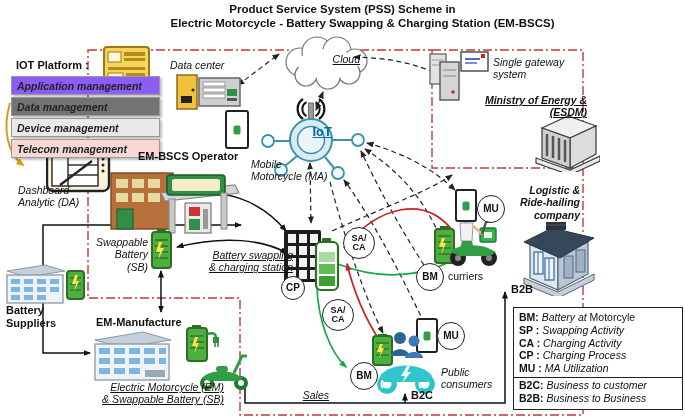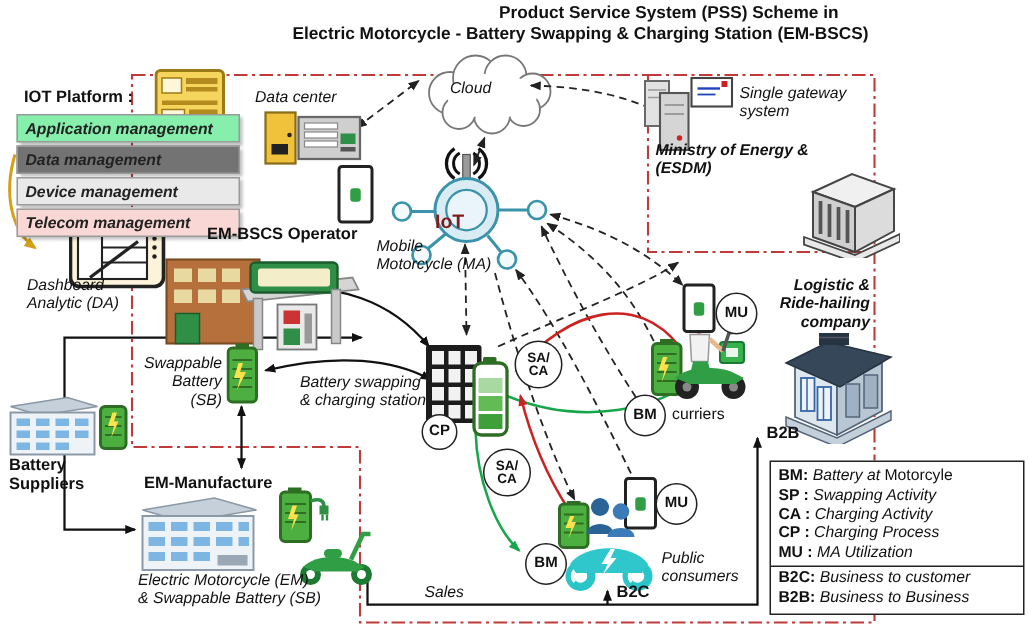--- a/index.html
+++ b/index.html
@@ -3,31 +3,31 @@
 <meta charset="utf-8">
 <style>
   html,body{margin:0;padding:0;background:#fff;}
   #fig{position:relative;width:685px;height:418px;background:#ffffff;overflow:hidden;
        font-family:"Liberation Sans",sans-serif;color:#111;}
   #base{position:absolute;left:0;top:0;z-index:1;}
   .icon{position:absolute;z-index:2;}
   .lbl{position:absolute;z-index:3;font-size:10.5px;font-style:italic;line-height:1.18;white-space:nowrap;color:#111;}
   .b{font-weight:bold;}
   .nb{font-style:normal;}
-  .ctr{text-align:left;}
+  .ctr{text-align:right;text-decoration:underline;}
   .rt{text-align:right;}
-  .title{position:absolute;left:0;width:559px;text-align:right;font-weight:bold;font-size:11.5px;z-index:3;}
+  .title{position:absolute;left:0;width:685px;text-align:center;font-weight:bold;font-size:11.5px;z-index:3;}
   .badge{position:absolute;z-index:4;background:#fff;border:1.5px solid #222;border-radius:50%;
          display:flex;flex-direction:column;align-items:center;justify-content:center;
          font-weight:bold;font-size:10px;line-height:1;font-style:normal;}
   .badge.small{font-size:9px;}
   .prow{position:absolute;z-index:3;left:11px;width:149px;height:19px;border:1px solid #9a9a9a;
         box-shadow:2px 2px 2px rgba(0,0,0,.25);display:flex;align-items:center;padding-left:5px;
         font-size:10.5px;font-style:italic;font-weight:bold;color:#222;box-sizing:border-box;}
-  .prow.r0{background:#86efac;} .prow.r1{background:#737373;} .prow.r2{background:#e9e9e9;} .prow.r3{background:#f8d7d5;}
+  .prow.r0{background:#8b5cf6;} .prow.r1{background:#737373;} .prow.r2{background:#e9e9e9;} .prow.r3{background:#f8d7d5;}
   #legend{position:absolute;left:513px;top:307px;width:170px;height:103px;z-index:4;background:#fff;
           border:1.5px solid #222;box-sizing:border-box;padding:3px 0 0 5px;font-size:10.5px;}
   #legend .lrow{line-height:12.8px;white-space:nowrap;}
   #legend .sep{border-top:1.4px solid #222;margin:2px 0 1px -5px;padding-left:5px;}
   #legend i{}
   .phone{position:absolute;z-index:2;background:#fff;border:2px solid #222;border-radius:3px;}
   .phone span{position:absolute;left:50%;top:50%;transform:translate(-50%,-50%);width:7px;height:9px;
               background:#2f9e44;border-radius:2px;}
 </style>
 </head>
@@ -204,21 +204,21 @@
 
   <div class="phone" style="left:225px;top:110px;width:20px;height:35px;">
       <span></span>
     </div>
   <div class="lbl" style="left:251px;top:110px;margin-top:48px;">
     <div>Mobile</div>
       <div>Motorcycle (MA)</div>
   </div>
 
   <div class="lbl ctr" style="left:300px;top:53px;width:60px;">Cloud</div>
-  <div class="lbl b nb ctr" style="left:290px;top:140px;width:42px;font-size:13px;color:#7f1d1d;">IoT</div>
+  <div class="lbl b nb ctr" style="left:290px;top:124px;width:42px;font-size:13px;color:#0369a1;">IoT</div>
 
   <div class="icon" style="left:428px;top:50px;">
     <svg width="64" height="54">
       <rect x="2" y="4" width="16" height="30" fill="#e2e2e2" stroke="#666" stroke-width="1.3"></rect>
       <line x1="4" y1="10" x2="16" y2="10" stroke="#999"></line>
         <line x1="4" y1="15" x2="16" y2="15" stroke="#999"></line>
       <rect x="12" y="12" width="19" height="38" fill="#d5d5d5" stroke="#555" stroke-width="1.4"></rect>
       <line x1="15" y1="20" x2="28" y2="20" stroke="#888"></line>
         <line x1="15" y1="26" x2="28" y2="26" stroke="#888"></line>
       <circle cx="25" cy="42" r="1.8" fill="#c22"></circle>
@@ -283,21 +283,21 @@
         <rect x="6" y="1" width="9" height="4" fill="#2d6e24"></rect>
       <rect x="1" y="4" width="19" height="36" rx="3" fill="#4caf3f" stroke="#2d6e24" stroke-width="2"></rect>
       <line x1="4" y1="12" x2="17" y2="12" stroke="#2d6e24" stroke-width="1.4"></line>
       <line x1="4" y1="18" x2="17" y2="18" stroke="#2d6e24" stroke-width="1.4"></line>
       <line x1="4" y1="24" x2="17" y2="24" stroke="#2d6e24" stroke-width="1.4"></line>
       <line x1="4" y1="30" x2="17" y2="30" stroke="#2d6e24" stroke-width="1.4"></line>
       <polygon points="8,14 5,24 9,24 7,32 13,20 9,20 11,14" fill="#ffe14d"></polygon>
       </svg>
   </div>
 
-  <div class="lbl ctr" style="left:200px;top:249px;width:105px;">
+  <div class="lbl ctr" style="left:188px;top:249px;width:105px;">
     <div>Battery swapping</div>
       <div>&amp; charging station</div>
   </div>
 
   <div class="icon" style="left:5px;top:263px;">
     <svg width="82" height="42">
       <polygon points="2,8 40,2 60,8 22,14" fill="#c6d0da" stroke="#8a97a5"></polygon>
       <rect x="2" y="12" width="56" height="28" fill="#eef3f8" stroke="#8a97a5" stroke-width="1.3"></rect>
       <g fill="#7db6e3">
           <rect x="6" y="16" width="9" height="5"></rect>

